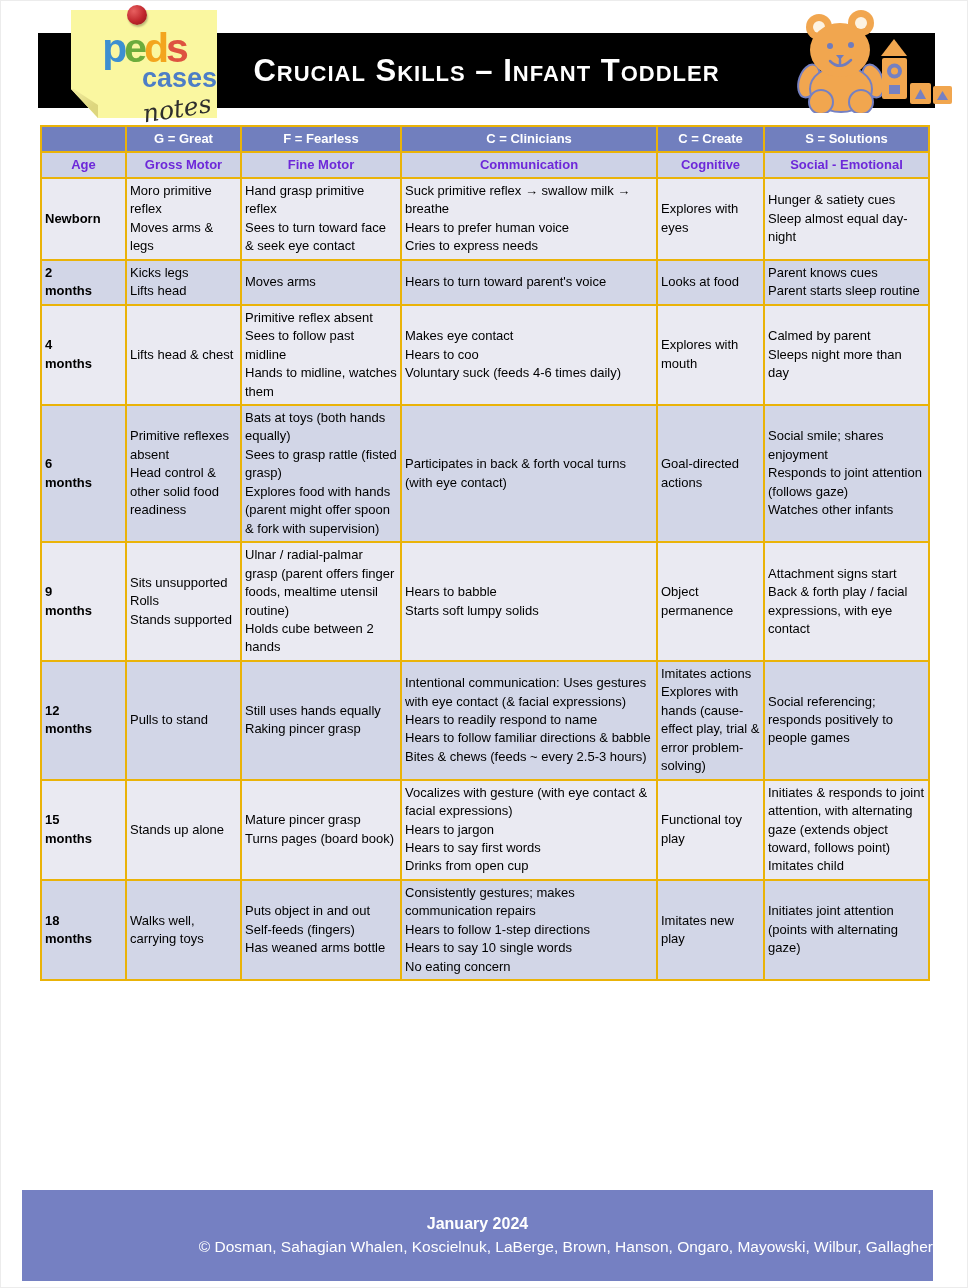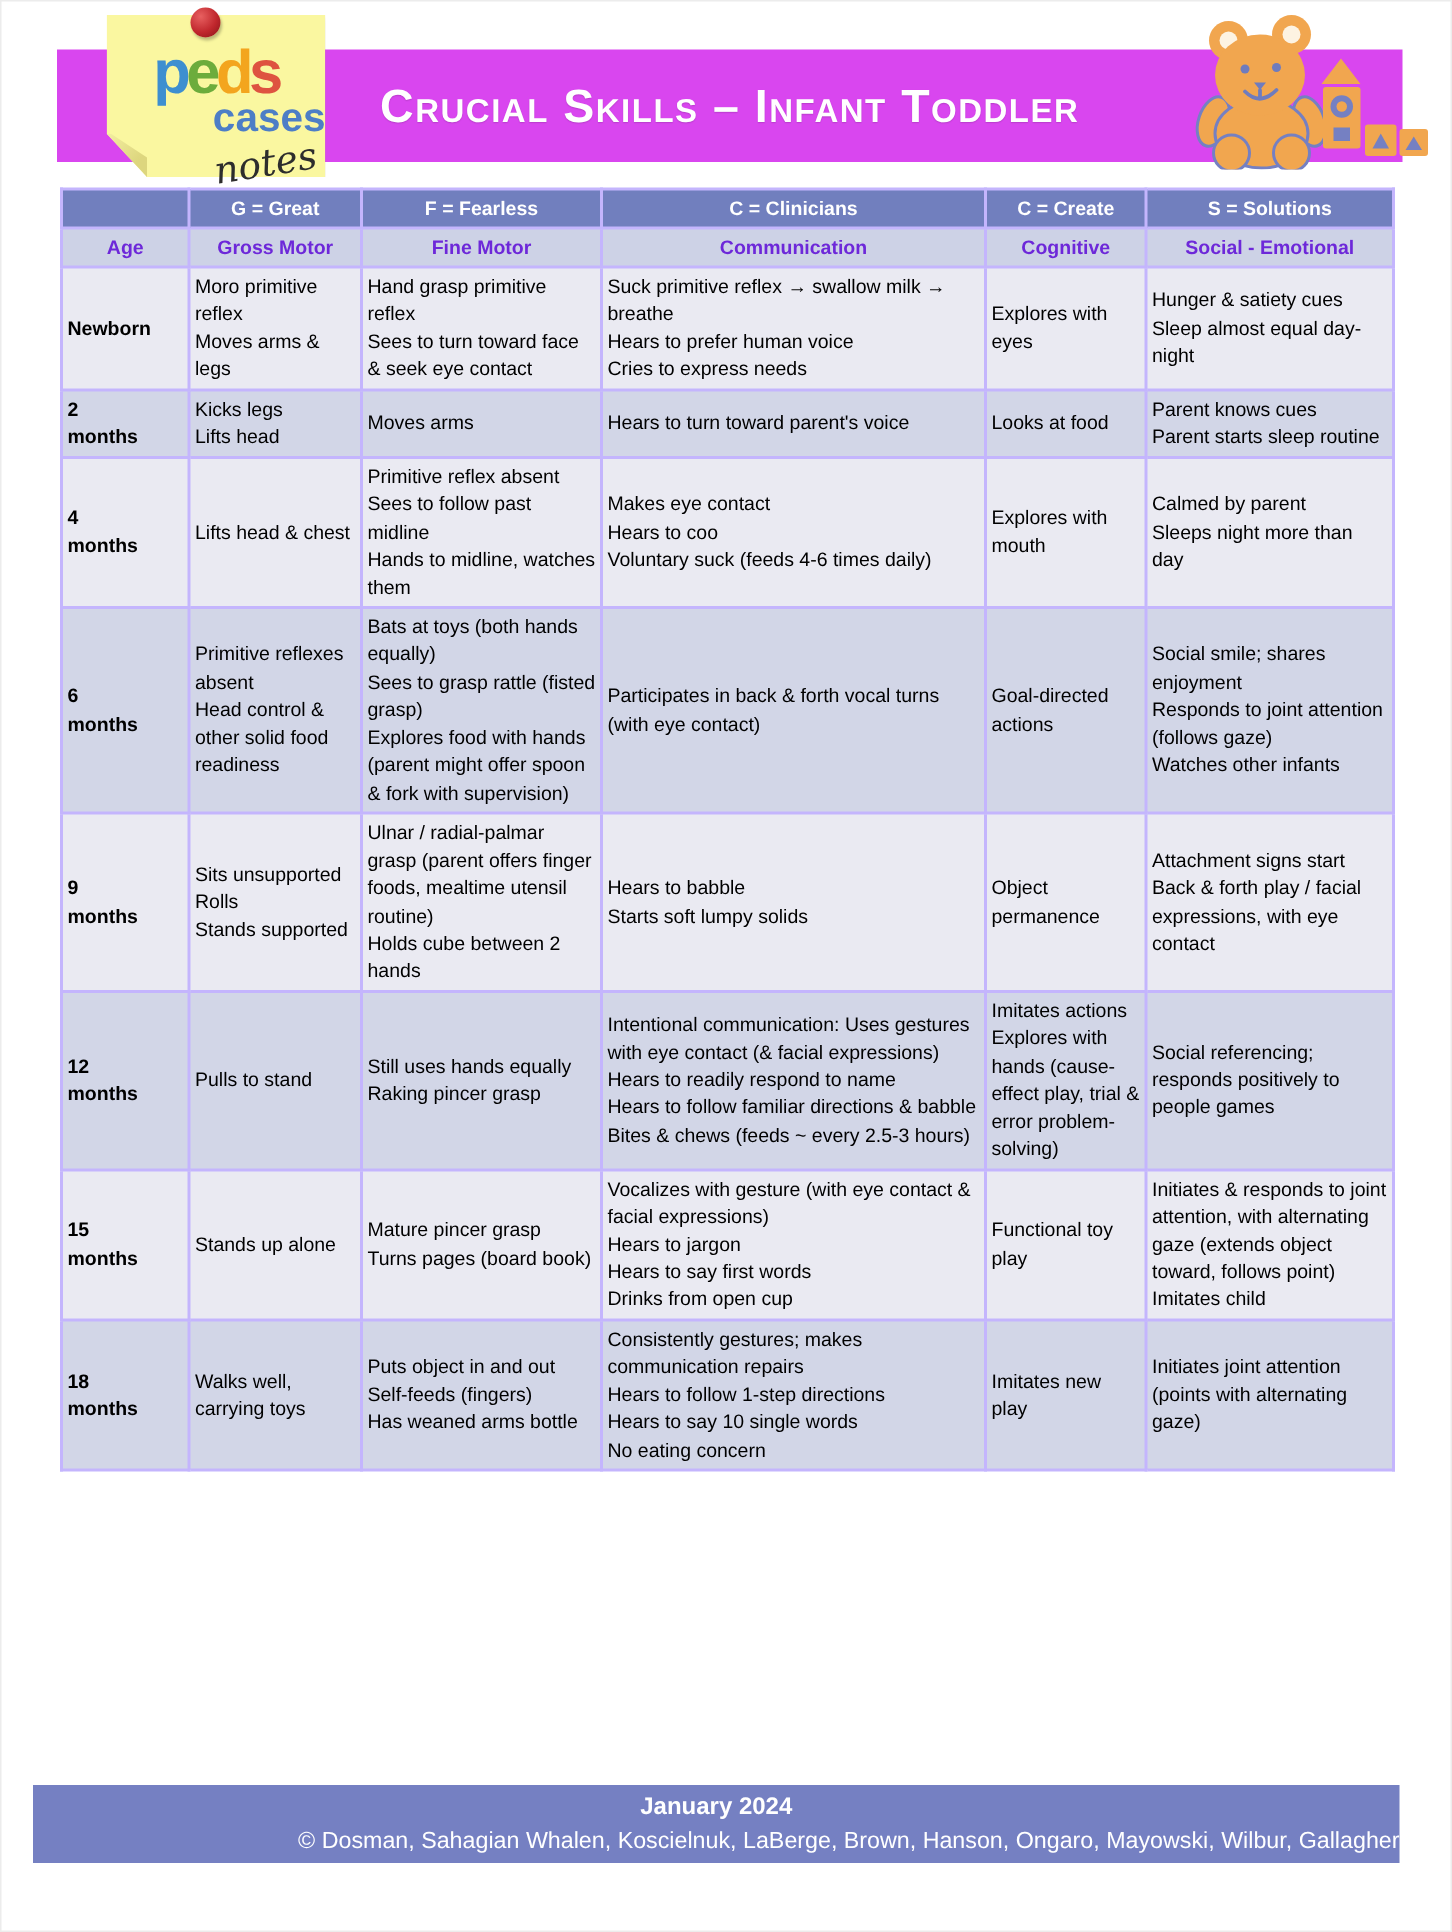--- a/index.html
+++ b/index.html
@@ -8,21 +8,21 @@
     width:968px; height:1288px; position:relative;
     font-family:"Liberation Sans", sans-serif;
     color:#000;
     overflow:hidden;
   }
   .page-edge { position:absolute; inset:0; box-shadow: inset 0 0 0 1px #ececec; pointer-events:none; }
 
   
   .title-band {
     position:absolute; left:38px; top:33px; width:897px; height:75px;
-    background:#d946ef;
+    background:#000000;
     display:flex; align-items:center; justify-content:center;
   }
   .title-band h1 {
     color:#fff; font-weight:bold; font-size:31px;
     font-variant:small-caps; letter-spacing:1px;
     text-shadow:0 1px 1px rgba(0,0,0,0.15);
   }
 
   
   .logo-wrap { position:absolute; left:71px; top:10px; width:146px; height:108px; }
@@ -56,36 +56,36 @@
   
   .bear { position:absolute; left:792px; top:9px; width:168px; height:104px; }
 
   
   table.skills {
     position:absolute; left:40px; top:125px; width:888px;
     border-collapse:collapse; table-layout:fixed;
     font-size:13px;
   }
   table.skills th, table.skills td {
-    border:2px solid #c4b5fd;
+    border:2px solid #eab308;
     vertical-align:middle;
     padding:3px 3px;
     white-space:pre-line;
     overflow-wrap:break-word;
     line-height:1.42;
   }
   tr.legend th { background:#717FBE; color:#fff; font-weight:bold; height:26px; padding:2px; }
   tr.cols th   { background:#CDD2E6; color:#6d28d9; font-weight:bold; height:26px; padding:2px; }
   tbody tr:nth-child(odd)  td { background:#EAEAF2; }
   tbody tr:nth-child(even) td { background:#D2D6E7; }
   td.age { font-weight:bold; }
 
   
   .footer-band {
-    position:absolute; left:22px; top:1190px; width:911px; height:52px;
+    position:absolute; left:22px; top:1190px; width:911px; height:91px;
     background:#7580C2; color:#fff; text-align:center;
     display:flex; flex-direction:column; justify-content:center; gap:1px;
   }
   .footer-band .f-date { font-weight:bold; font-size:16px; line-height:22px; }
   .footer-band .f-copy { font-size:15.5px; line-height:22px;text-align:right; }
   .footer-band .f-attr { font-size:15.5px; line-height:22px; }
 </style>
 </head>
 <body>
 

